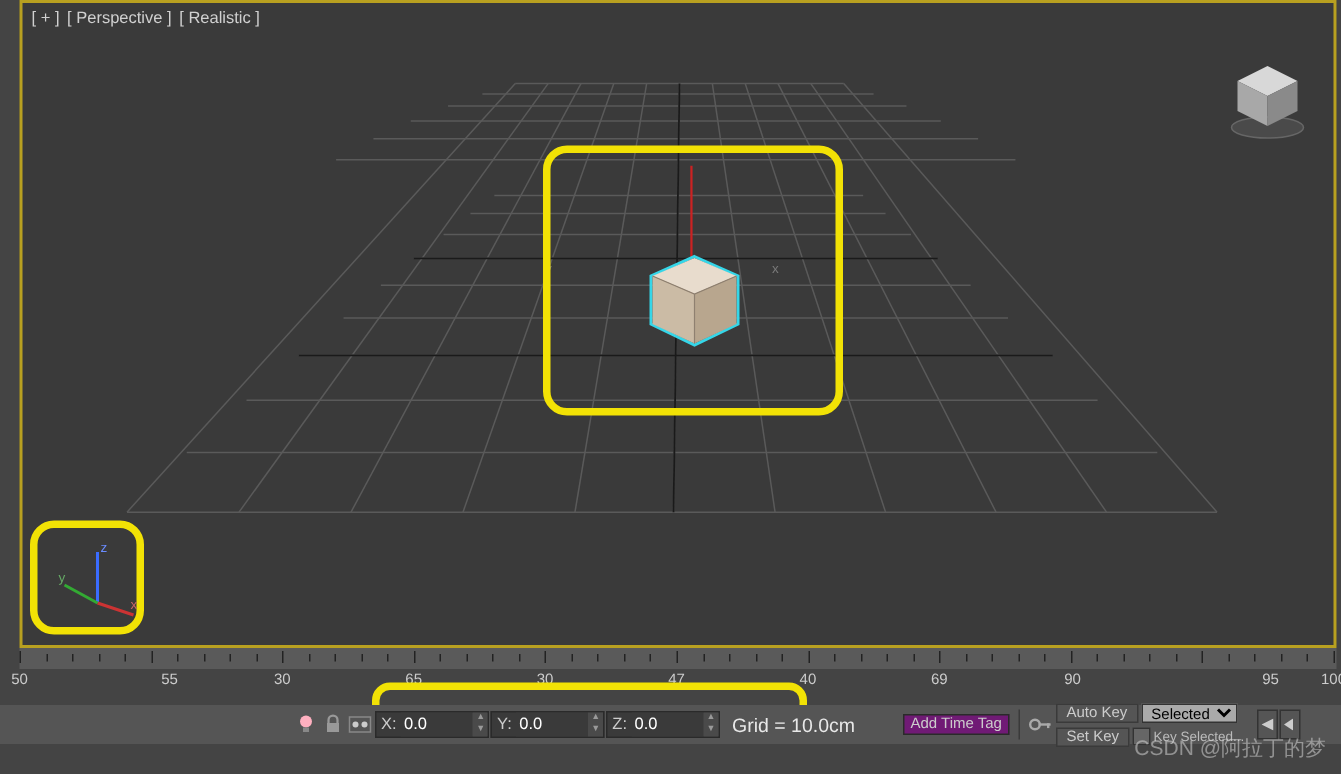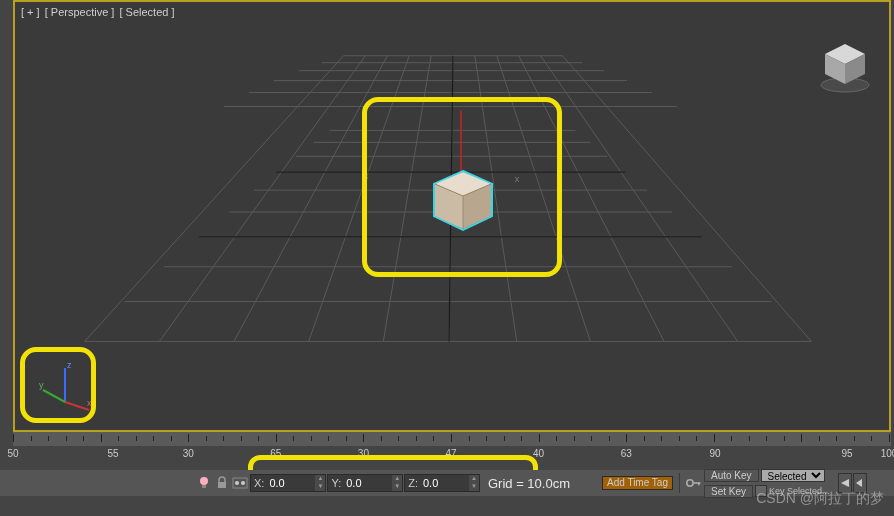--- a/index.html
+++ b/index.html
@@ -109,33 +109,33 @@
   background: #aaa; border: 1px solid #333; color: #000;
   font-size: 10px; padding: 0 2px; height: 13px; width: 64px;
 }
 .filters-label { font-size: 9px; color: #bbb; }
 .watermark {
   position: absolute; right: 10px; bottom: 8px;
   font-size: 14px; color: rgba(210,210,210,0.55);
   font-family: "Microsoft YaHei", Arial;
 }
 .timetag-btn {
-  background: #a16207; border: 1px solid #2a2a2a; color: #ccc;
+  background: #701a75; border: 1px solid #2a2a2a; color: #ccc;
   font-size: 10px; height: 14px; padding: 0 4px; margin-left: 4px;
   line-height: 12px;
 }
 </style>
 </head>
 <body>
 
 <div class="viewport-outer">
   <div class="viewport-labels">
     <span>[ + ]</span>
     <span>[ Perspective ]</span>
-    <span>[ Selected ]</span>
+    <span>[ Realistic ]</span>
   </div>
 
   <div class="grid-area">
     <svg class="grid-svg" viewBox="0 0 878 428">
 
       <g stroke="#5a5a5a" stroke-width="1">
 
         <line x1="70" y1="340" x2="800" y2="340"></line>
         <line x1="110" y1="300" x2="760" y2="300"></line>
         <line x1="150" y1="265" x2="720" y2="265"></line>
@@ -274,21 +274,21 @@
       <div class="tick major" style="left: 876px;"></div>
     </div>
   <div class="tick-label-row" id="label-row">
       <div class="tick-label" style="left: 0px;">50</div>
       <div class="tick-label" style="left: 100px;">55</div>
       <div class="tick-label" style="left: 175.2px;">30</div>
       <div class="tick-label" style="left: 262.8px;">65</div>
       <div class="tick-label" style="left: 350.4px;">30</div>
       <div class="tick-label" style="left: 438px;">47</div>
       <div class="tick-label" style="left: 525.6px;">40</div>
-      <div class="tick-label" style="left: 613.2px;">63</div>
+      <div class="tick-label" style="left: 613.2px;">69</div>
       <div class="tick-label" style="left: 702px;">90</div>
       <div class="tick-label" style="left: 834px;">95</div>
       <div class="tick-label" style="left: 876px;">100</div>
     </div>
 </div>
 
 <div class="highlight-box" style="left:248px; top:455px; width:290px; height:40px; border-radius:12px;"></div>
 
 <div class="status-bar">
   <div style="width:190px;"></div>

